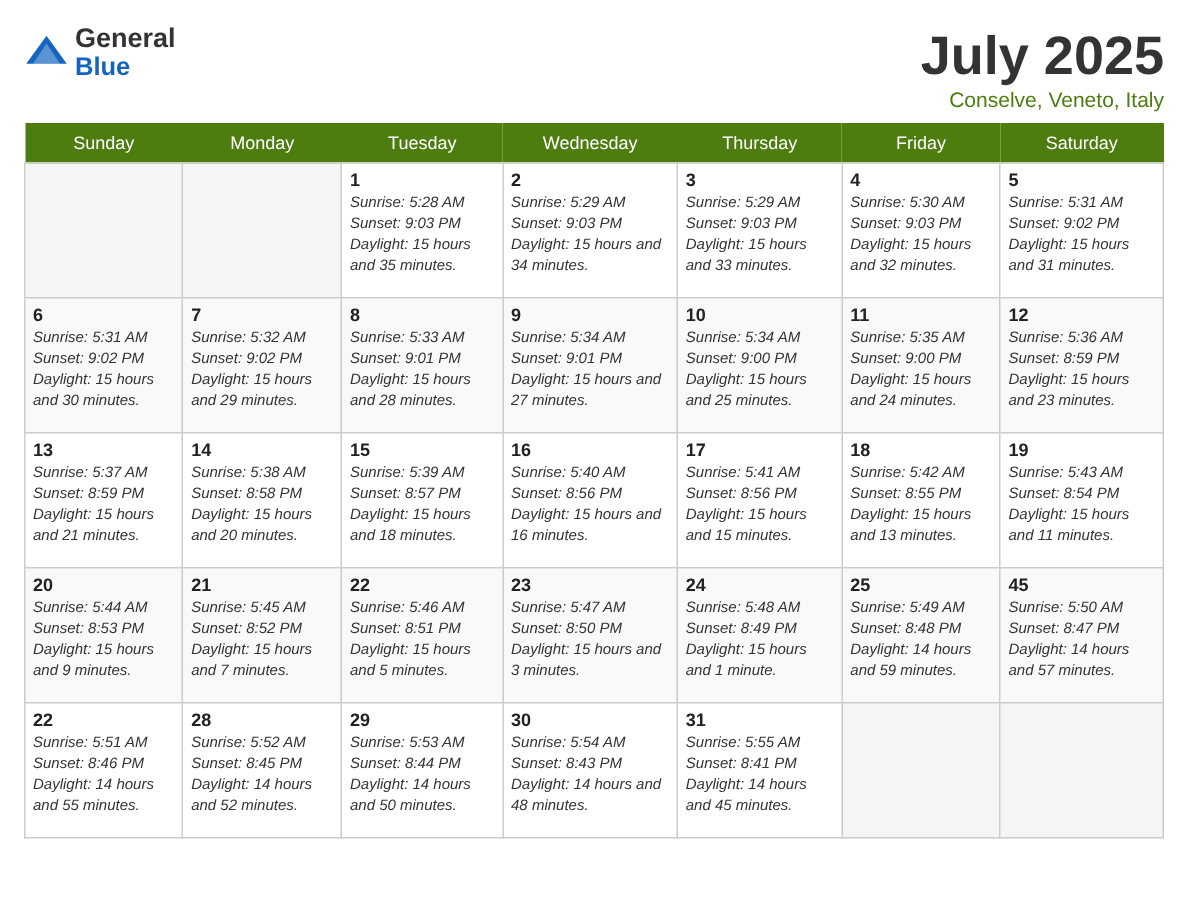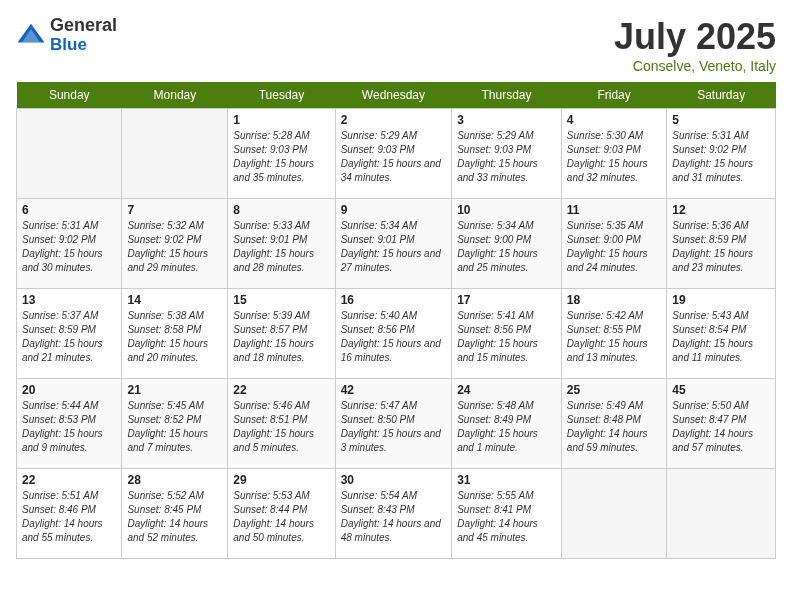--- a/index.html
+++ b/index.html
@@ -217,21 +217,21 @@
         </td>
         <td>
           <div class="day-num">21</div>
           <div class="day-info">Sunrise: 5:45 AM<br>Sunset: 8:52 PM<br>Daylight: 15 hours and 7 minutes.</div>
         </td>
         <td>
           <div class="day-num">22</div>
           <div class="day-info">Sunrise: 5:46 AM<br>Sunset: 8:51 PM<br>Daylight: 15 hours and 5 minutes.</div>
         </td>
         <td>
-          <div class="day-num">42</div>
+          <div class="day-num">23</div>
           <div class="day-info">Sunrise: 5:47 AM<br>Sunset: 8:50 PM<br>Daylight: 15 hours and 3 minutes.</div>
         </td>
         <td>
           <div class="day-num">24</div>
           <div class="day-info">Sunrise: 5:48 AM<br>Sunset: 8:49 PM<br>Daylight: 15 hours and 1 minute.</div>
         </td>
         <td>
           <div class="day-num">25</div>
           <div class="day-info">Sunrise: 5:49 AM<br>Sunset: 8:48 PM<br>Daylight: 14 hours and 59 minutes.</div>
         </td>

